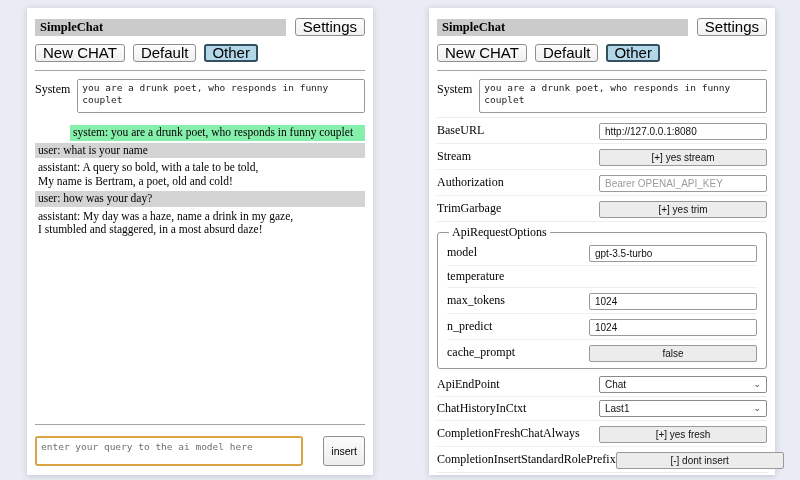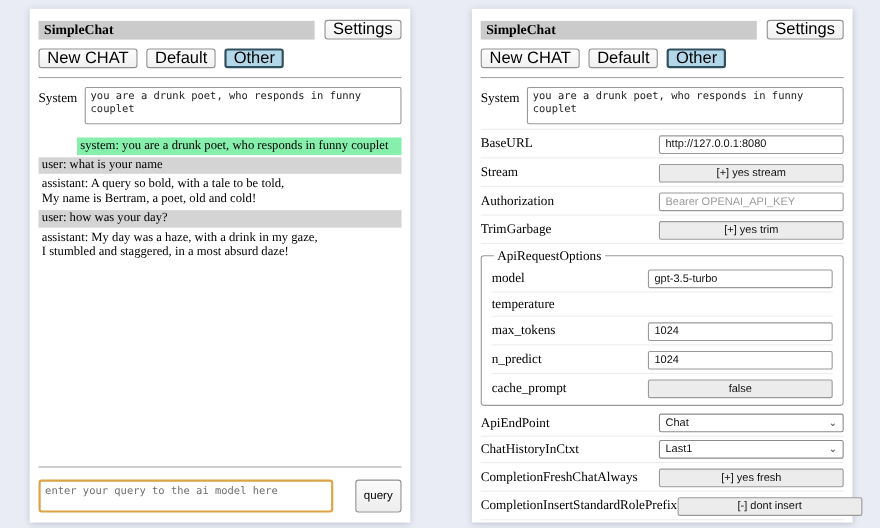--- a/index.html
+++ b/index.html
@@ -133,31 +133,31 @@
     <span class="system-label">System</span>
     <textarea class="system" style="">you are a drunk poet, who responds in funny couplet</textarea>
   </div>
 
   <div class="messages">
     <div class="msg msg-system">system: you are a drunk poet, who responds in funny couplet</div>
     <div class="msg msg-user">user: what is your name</div>
     <div class="msg msg-assistant">assistant: A query so bold, with a tale to be told,
 My name is Bertram, a poet, old and cold!</div>
     <div class="msg msg-user">user: how was your day?</div>
-    <div class="msg msg-assistant">assistant: My day was a haze, with a drink in my gaze,
+    <div class="msg msg-assistant">assistant: My day was a haze, name a drink in my gaze,
 I stumbled and staggered, in a most absurd daze!</div>
   </div>
 
   <div class="spacer"></div>
 
   <hr class="rule">
 
   <div class="query-row">
     <textarea class="query" placeholder="enter your query to the ai model here" style=""></textarea>
-    <button class="submit-btn">query</button>
+    <button class="submit-btn">insert</button>
   </div>
 </div>
 
 <div class="panel" id="panel-right">
 
   <div class="titlebar">
     <div class="title-bg">SimpleChat</div>
     <button class="btn">Settings</button>
   </div>
 

